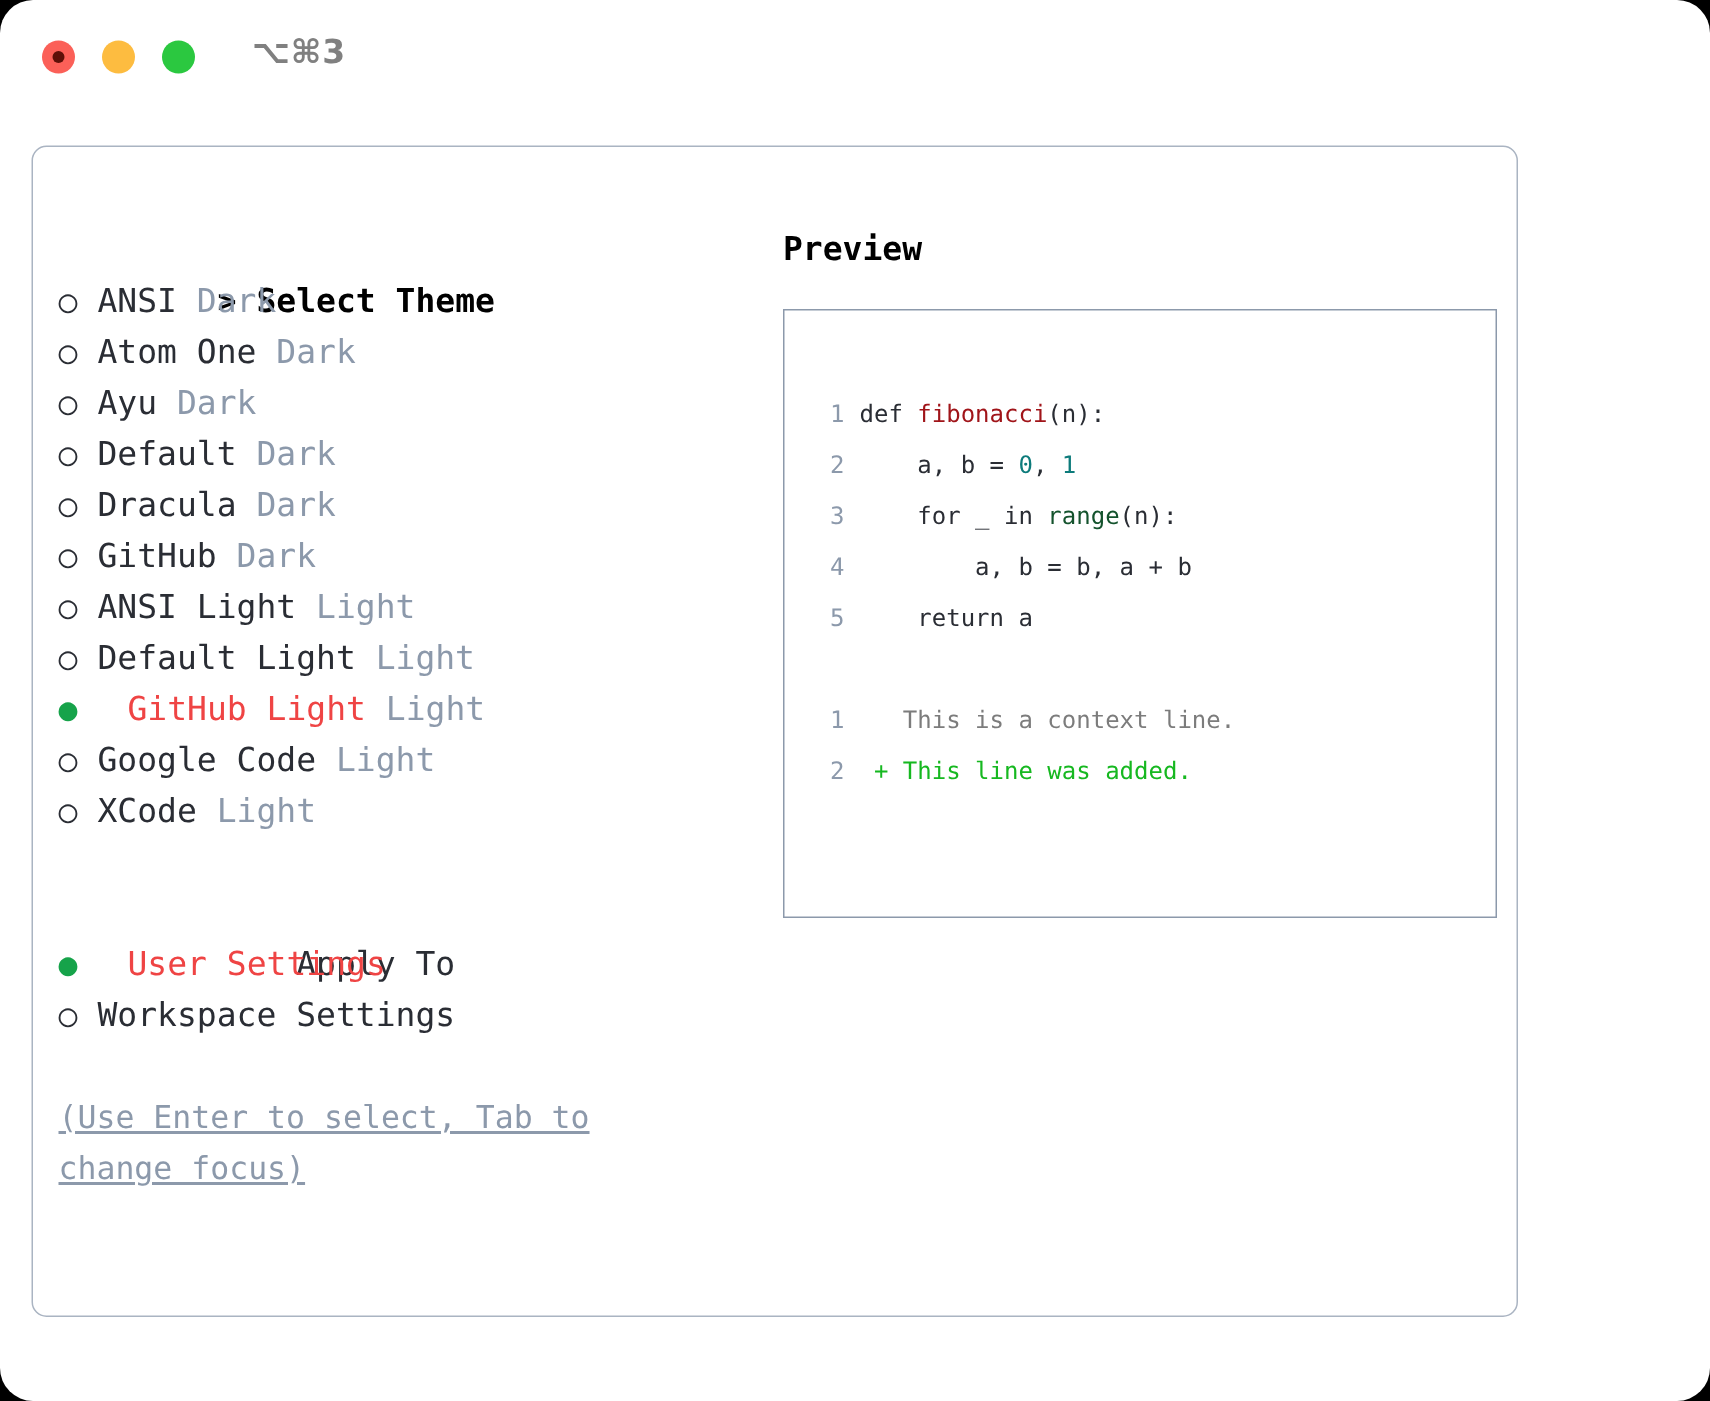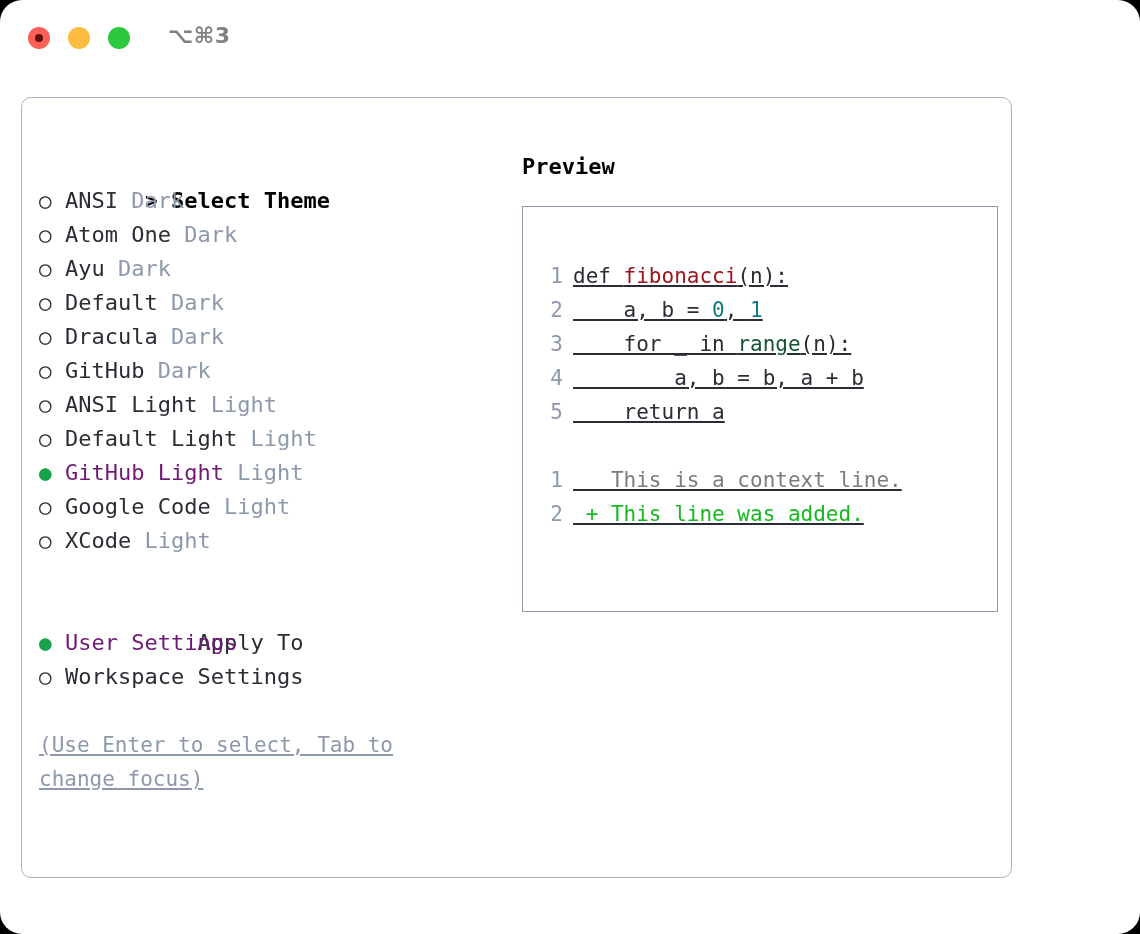--- a/index.html
+++ b/index.html
@@ -98,21 +98,21 @@
     color: #2a2d34;
     vertical-align: baseline;
   }
   .marker.sel { color: #16a34a; }
   .marker.caret {
     font-weight: bold;
     color: #000000;
   }
   .marker.blank { color: transparent; }
   .name { color: #2a2d34; }
-  .row.selected .name { color: #701a75; }
+  .row.selected .name { color: #ef4444; margin-left: 20px; }
   .variant {
     color: #8c99ab;
   }
 
   #apply-block { margin-top: 34px; }
 
   #hint {
     margin-top: 34px;
     font-size: 21px;
     line-height: 34px;
@@ -137,25 +137,24 @@
   #preview-box {
     margin-top: 22px;
     width: 476px;
     height: 406px;
     border: 1.5px solid #8c99ab;
     background: #ffffff;
     box-sizing: border-box;
     padding: 52px 0 0 18px;
   }
   .code-line {
-    font-size: 21px;
+    font-size: 16px;
     line-height: 34px;
     white-space: pre;
     color: #2a2d34;
-    text-decoration: underline;
   }
   .lnum {
     display: inline-block;
     width: 22px;
     text-align: right;
     color: #8c99ab;
     margin-right: 10px;
   }
   .spacer-line { height: 34px; }
   .tok-kw    { color: #2a2d34; }

